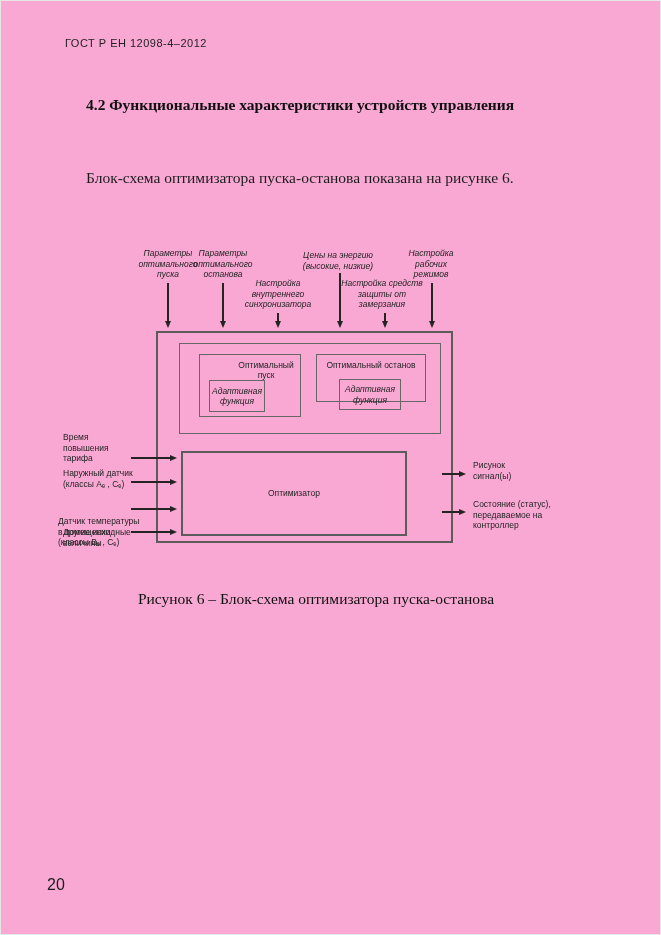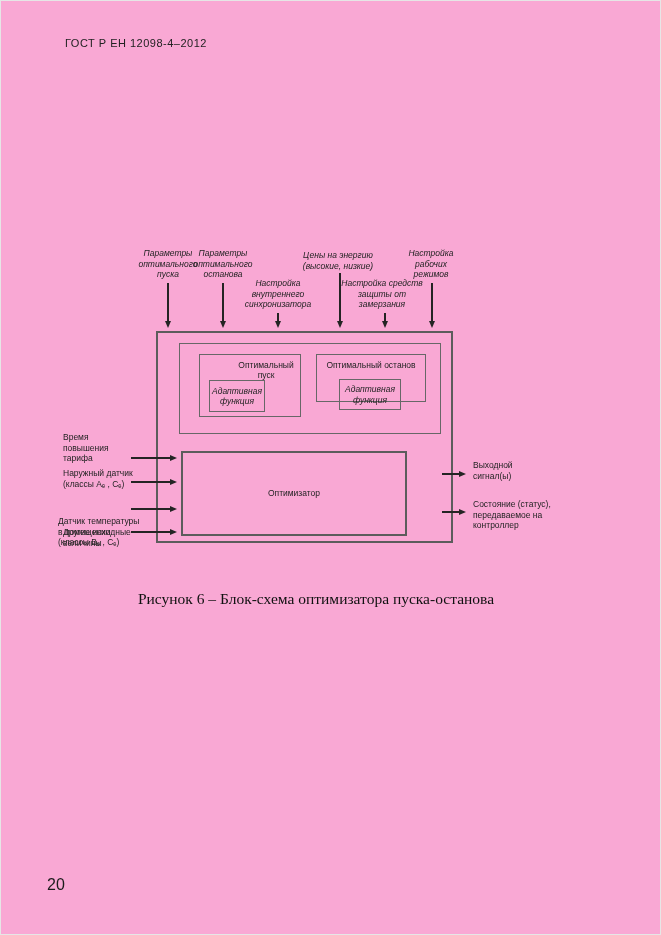--- a/index.html
+++ b/index.html
@@ -69,20 +69,22 @@
     right:-7px; width:0; height:0;
     border:3.5px solid transparent; border-left:7px solid #242424;
   }
 </style>
 </head>
 <body>
 
 <div class="page">
 
   <div class="abs doc-header">ГОСТ Р ЕН 12098-4–2012</div>
+  <div class="abs section-heading">4.2 Функциональные характеристики устройств управления</div>
+  <div class="abs intro-paragraph">Блок-схема оптимизатора пуска-останова показана на рисунке 6.</div>
 
   <div>
 
     <div class="dlabel center" style="left:119px; top:247px; width:96px;">Параметры
 оптимального
 пуска</div>
     <div class="dlabel center" style="left:174px; top:247px; width:96px;">Параметры
 оптимального
 останова</div>
     <div class="dlabel center" style="left:229px; top:277px; width:96px;">Настройка
@@ -140,21 +142,21 @@
 величины</div>
 
     <div class="arrow-h" style="left:130px; top:456px; width:42px;"></div>
     <div class="arrow-h" style="left:130px; top:480px; width:42px;"></div>
     <div class="arrow-h" style="left:130px; top:507px; width:42px;"></div>
     <div class="arrow-h" style="left:130px; top:530px; width:42px;"></div>
 
     <div class="arrow-h" style="left:441px; top:472px; width:20px;"></div>
     <div class="arrow-h" style="left:441px; top:510px; width:20px;"></div>
 
-    <div class="dlabel" style="left:472px; top:459px; width:120px;">Выходной
+    <div class="dlabel" style="left:472px; top:459px; width:120px;">Рисунок
 сигнал(ы)</div>
     <div class="dlabel" style="left:472px; top:498px; width:120px;">Состояние (статус),
 передаваемое на
 контроллер</div>
 
   </div>
 
   <div class="abs figure-caption">Рисунок 6 – Блок-схема оптимизатора пуска-останова</div>
   <div class="abs page-number">20</div>
 

